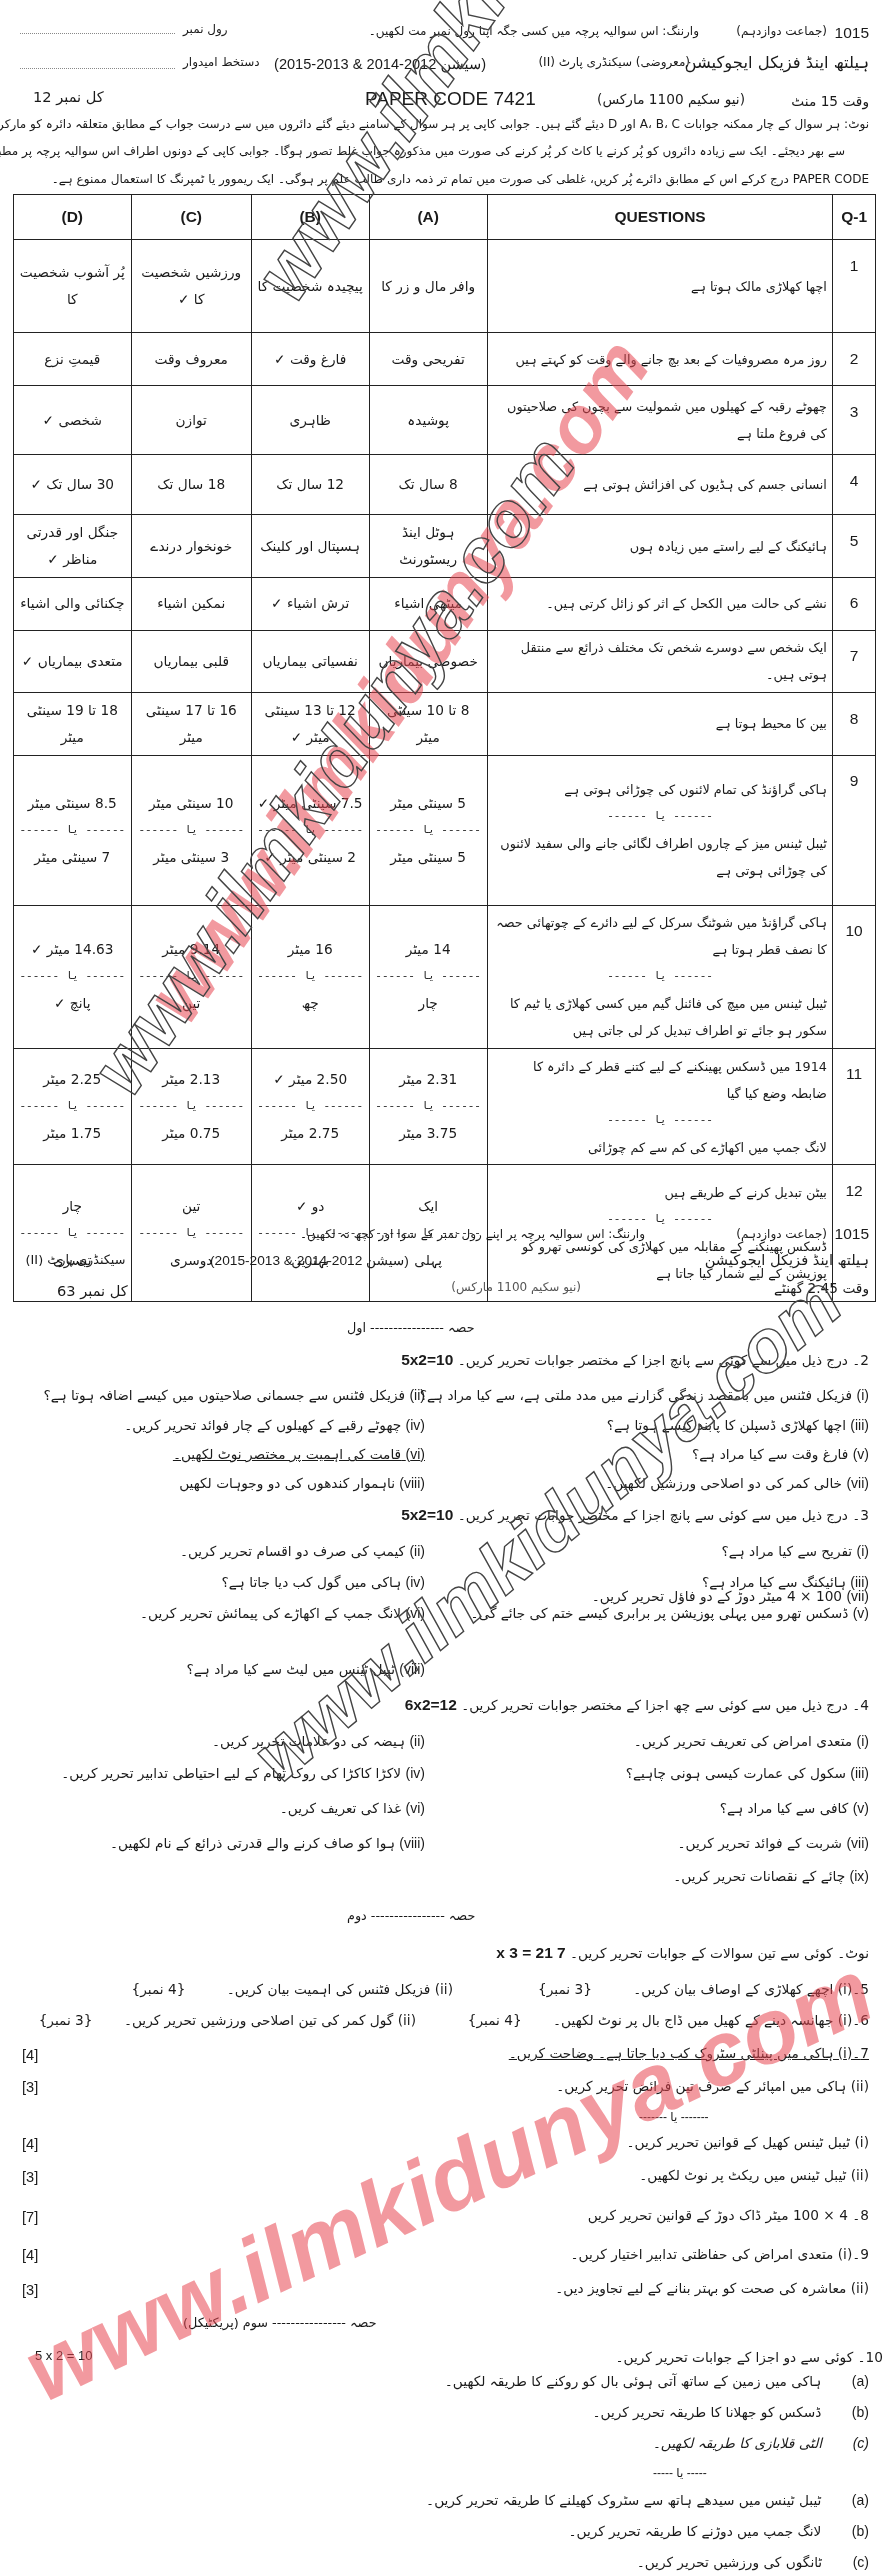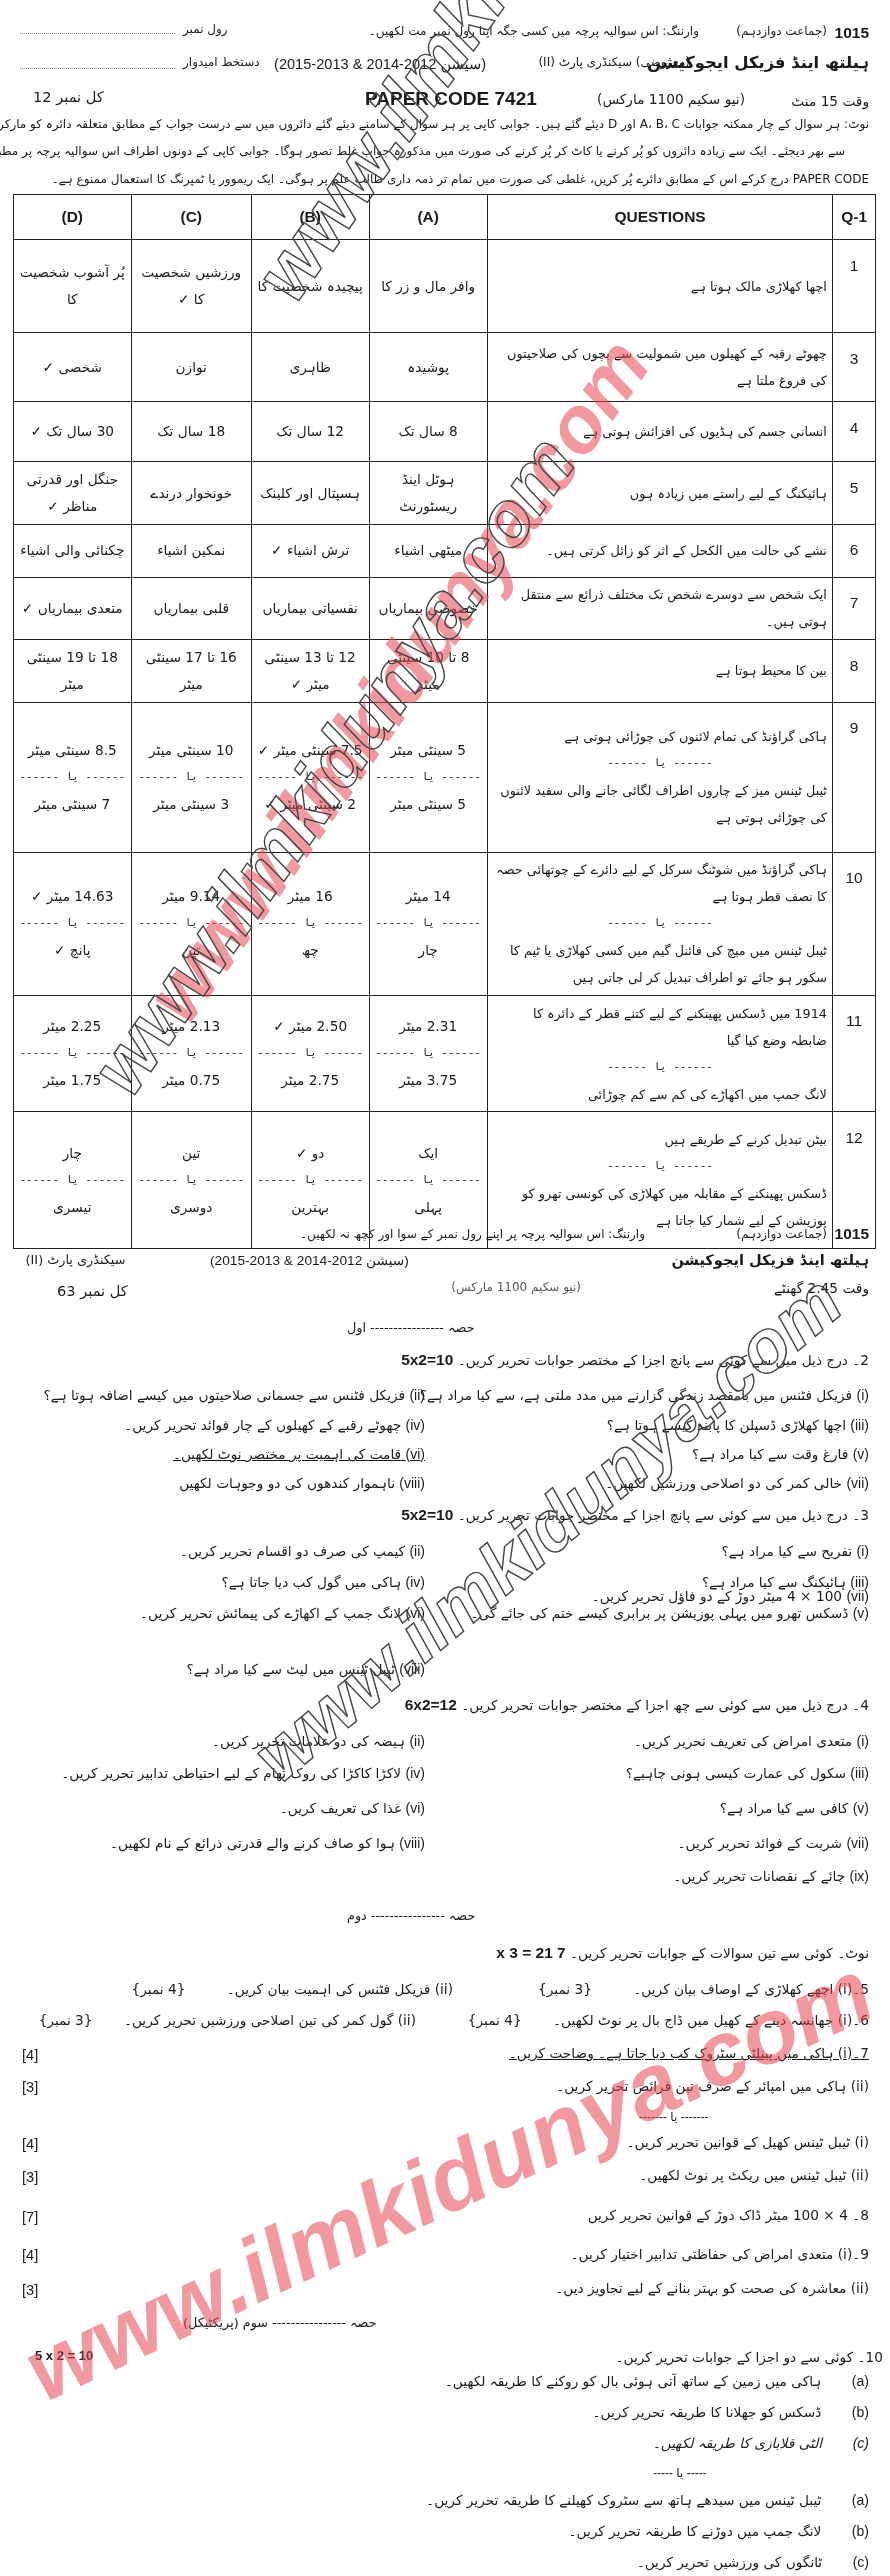--- a/index.html
+++ b/index.html
@@ -1,21 +1,21 @@
 <!DOCTYPE html>
 <html style="font-size:14.6px"><head>
 <meta charset="utf-8">
 <style>
   html, body { margin:0; padding:0; background:#ffffff; }
   body { width:891px; height:2576px; position:relative; overflow:hidden;
          font-family:"DejaVu Sans", sans-serif; color:#1a1a1a; }
   .abs { position:absolute; }
   .ur { direction:rtl; font-family:"DejaVu Sans", sans-serif; font-size:13.7px; white-space:nowrap; }
   .lat { font-family:"Liberation Sans", sans-serif; }
-  .bold { font-weight:bold; }
+  .bold { font-weight:normal; }
 
   
   table.mcq { position:absolute; left:12.8px; top:194px; width:863px; border-collapse:collapse; table-layout:fixed; }
   table.mcq td, table.mcq th { border:1.8px solid #222; padding:3.7px 5.5px; vertical-align:middle; text-align:center; font-size:13.7px; }
   table.mcq th { font-family:"Liberation Sans", sans-serif; font-weight:bold; font-size:15.5px; height:37px; }
   table.mcq td.q { text-align:right; direction:rtl; font-size:12.8px; line-height:27px; }
   table.mcq td.no { font-family:"Liberation Sans", sans-serif; font-size:15.5px; vertical-align:top; padding-top:16.4px; }
   table.mcq td.opt { direction:rtl; line-height:27px; }
   .sep { font-family:"Liberation Mono", monospace; font-size:11px; letter-spacing:0.9px; color:#222; display:block; }
 
@@ -72,20 +72,28 @@
   </thead>
   <tbody>
     <tr style="height:93px">
       <td class="opt">پُر آشوب شخصیت کا</td>
       <td class="opt">ورزشیں شخصیت کا ✓</td>
       <td class="opt">پیچیدہ شخصیت کا</td>
       <td class="opt">وافر مال و زر کا</td>
       <td class="q">اچھا کھلاڑی مالک ہوتا ہے</td>
       <td class="no">1</td>
     </tr>
+    <tr style="height:53px">
+      <td class="opt">قیمتِ نزع</td>
+      <td class="opt">معروف وقت</td>
+      <td class="opt">فارغ وقت ✓</td>
+      <td class="opt">تفریحی وقت</td>
+      <td class="q">روز مرہ مصروفیات کے بعد بچ جانے والے وقت کو کہتے ہیں</td>
+      <td class="no">2</td>
+    </tr>
     <tr style="height:69px">
       <td class="opt">شخصی ✓</td>
       <td class="opt">توازن</td>
       <td class="opt">ظاہری</td>
       <td class="opt">پوشیدہ</td>
       <td class="q">چھوٹے رقبہ کے کھیلوں میں شمولیت سے بچوں کی صلاحیتوں کی فروغ ملتا ہے</td>
       <td class="no">3</td>
     </tr>
     <tr style="height:60px">
       <td class="opt">30 سال تک ✓</td>

